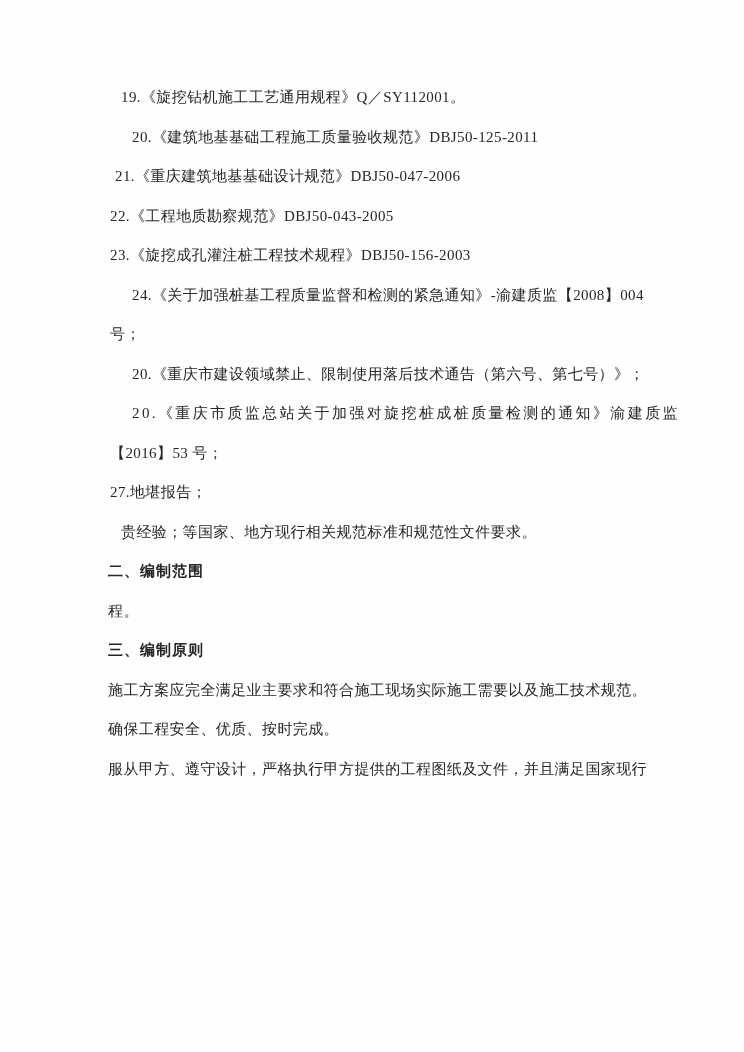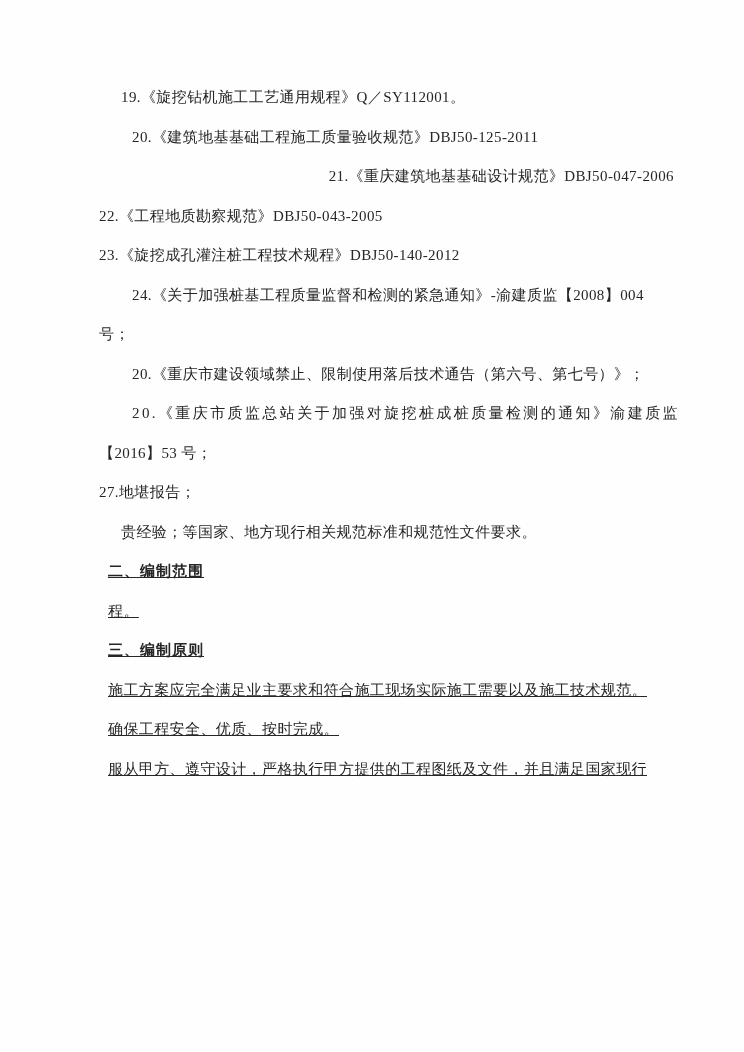--- a/index.html
+++ b/index.html
@@ -18,38 +18,38 @@
     box-sizing: border-box;
     padding: 78px 70px 0 95px;
   }
   .ln {
     font-size: 15px;
     line-height: 39.5px;
     letter-spacing: 0.4px;
     white-space: nowrap;
   }
   
-  .in0 { margin-left: 4px; }
-  .in1 { margin-left: 13px; text-decoration: underline; }
+  .in0 { margin-left: 15px; }
+  .in1 { margin-left: 13px; }
   .in2 { margin-left: 26px; }
   .in3 { margin-left: 37px; }
-  .in4 { margin-left: 32px; text-align: right; }
+  .in4 { margin-left: 20px; }
   .bold { font-weight: 700; letter-spacing: 1px; }
   .ls-wide { letter-spacing: 2.4px; }
   .ls-med  { letter-spacing: 1.2px; }
 </style>
 </head>
 <body>
 
 <div class="page">
   <div class="ln in2">19.《旋挖钻机施工工艺通用规程》Q／SY112001。</div>
   <div class="ln in3">20.《建筑地基基础工程施工质量验收规范》DBJ50-125-2011</div>
   <div class="ln in4">21.《重庆建筑地基基础设计规范》DBJ50-047-2006</div>
   <div class="ln in0">22.《工程地质勘察规范》DBJ50-043-2005</div>
-  <div class="ln in0">23.《旋挖成孔灌注桩工程技术规程》DBJ50-140-2012</div>
+  <div class="ln in0">23.《旋挖成孔灌注桩工程技术规程》DBJ50-156-2003</div>
   <div class="ln in3">24.《关于加强桩基工程质量监督和检测的紧急通知》-渝建质监【2008】004</div>
   <div class="ln in0">号；</div>
   <div class="ln in3">20.《重庆市建设领域禁止、限制使用落后技术通告（第六号、第七号）》；</div>
   <div class="ln in3 ls-wide">20.《重庆市质监总站关于加强对旋挖桩成桩质量检测的通知》渝建质监</div>
   <div class="ln in0">【2016】53 号；</div>
   <div class="ln in0">27.地堪报告；</div>
   <div class="ln in2">贵经验；等国家、地方现行相关规范标准和规范性文件要求。</div>
   <div class="ln in1 bold">二、编制范围</div>
   <div class="ln in1">程。</div>
   <div class="ln in1 bold">三、编制原则</div>

